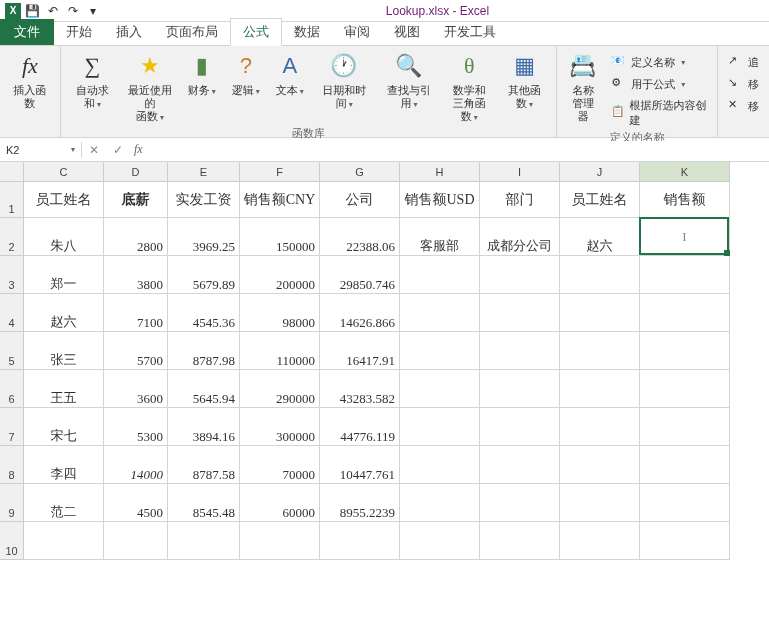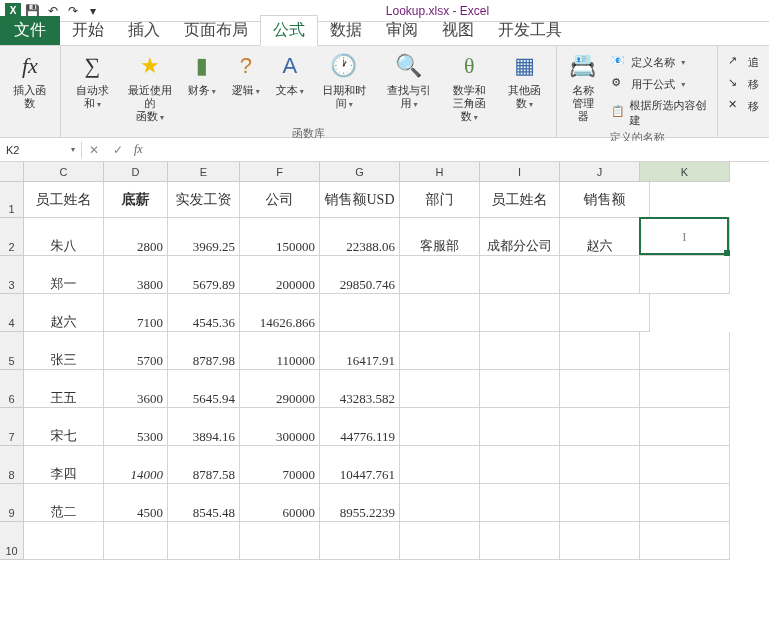--- a/index.html
+++ b/index.html
@@ -3,21 +3,21 @@
 <meta charset="utf-8">
 <style>
 *{margin:0;padding:0;box-sizing:border-box;font-family:"Microsoft YaHei","SimSun",Arial,sans-serif}
 body{background:#fff;font-size:12px;color:#333;overflow:hidden;width:769px;height:624px}
 .titlebar{height:22px;background:#fff;display:flex;align-items:center;border-bottom:1px solid #d4d4d4}
 .titlebar .qat{display:flex;align-items:center;gap:2px;padding:0 4px}
 .titlebar .qat-item{width:18px;height:18px;display:flex;align-items:center;justify-content:center;cursor:pointer}
 .titlebar .title-text{flex:1;text-align:center;font-size:12px;color:#701a75}
 .excel-icon{width:16px;height:16px;background:#217346;color:#fff;font-size:10px;display:flex;align-items:center;justify-content:center;font-weight:bold}
 .ribbon-tabs{height:24px;background:#fff;display:flex;align-items:flex-end;border-bottom:1px solid #d4d4d4}
-.rtab{padding:4px 12px;font-size:16px;cursor:pointer;color:#444}
+.rtab{padding:4px 12px;font-size:13px;cursor:pointer;color:#444}
 .rtab.file{background:#217346;color:#fff;padding:4px 14px}
 .rtab.active{color:#217346;border:1px solid #d4d4d4;border-bottom:1px solid #fff;background:#fff;position:relative;top:1px}
 .ribbon{height:92px;background:#f1f1f1;border-bottom:1px solid #d4d4d4;display:flex}
 .rgroup{border-right:1px solid #d4d4d4;padding:2px 6px;display:flex;flex-direction:column;justify-content:space-between}
 .rgroup-content{display:flex;gap:4px;align-items:flex-start}
 .rgroup-label{font-size:11px;color:#666;text-align:center;padding-bottom:2px}
 .rbtn{display:flex;flex-direction:column;align-items:center;padding:2px 4px;cursor:pointer;gap:2px;min-width:40px}
 .rbtn .ricon{width:32px;height:32px;display:flex;align-items:center;justify-content:center;font-size:22px}
 .rbtn .rlabel{font-size:11px;text-align:center;line-height:1.2}
 .rbtn-sm{display:flex;align-items:center;padding:2px 4px;cursor:pointer;gap:4px;font-size:11px}
@@ -209,20 +209,21 @@
         <div class="rh" style="height: 38px;">7</div>
         <div class="rh" style="height: 38px;">8</div>
         <div class="rh" style="height: 38px;">9</div>
         <div class="rh" style="height: 38px;">10</div>
       </div>
     <div class="grid" id="grid">
         <div class="grid-row">
           <div class="cell hdr" style="width: 80px; height: 36px;">员工姓名</div>
           <div class="cell hdr" style="width: 64px; height: 36px; font-weight: bold;">底薪</div>
           <div class="cell hdr" style="width: 72px; height: 36px;">实发工资</div>
+          <div class="cell hdr" style="width: 80px; height: 36px;">销售额CNY</div>
           <div class="cell hdr" style="width: 80px; height: 36px;">公司</div>
           <div class="cell hdr" style="width: 80px; height: 36px;">销售额USD</div>
           <div class="cell hdr" style="width: 80px; height: 36px;">部门</div>
           <div class="cell hdr" style="width: 80px; height: 36px;">员工姓名</div>
           <div class="cell hdr" style="width: 90px; height: 36px;">销售额</div>
         </div>
         <div class="grid-row">
           <div class="cell ctr" style="width: 80px; height: 38px;">朱八</div>
           <div class="cell num" style="width: 64px; height: 38px;">2800</div>
           <div class="cell num" style="width: 72px; height: 38px;">3969.25</div>
@@ -243,20 +244,21 @@
           <div class="cell num" style="width: 80px; height: 38px;">29850.746</div>
           <div class="cell" style="width: 80px; height: 38px;"></div>
           <div class="cell" style="width: 80px; height: 38px;"></div>
           <div class="cell" style="width: 80px; height: 38px;"></div>
           <div class="cell" style="width: 90px; height: 38px;"></div>
         </div>
         <div class="grid-row">
           <div class="cell ctr" style="width: 80px; height: 38px;">赵六</div>
           <div class="cell num" style="width: 64px; height: 38px;">7100</div>
           <div class="cell num" style="width: 72px; height: 38px;">4545.36</div>
+          <div class="cell num" style="width: 80px; height: 38px;">98000</div>
           <div class="cell num" style="width: 80px; height: 38px;">14626.866</div>
           <div class="cell" style="width: 80px; height: 38px;"></div>
           <div class="cell" style="width: 80px; height: 38px;"></div>
           <div class="cell" style="width: 80px; height: 38px;"></div>
           <div class="cell" style="width: 90px; height: 38px;"></div>
         </div>
         <div class="grid-row">
           <div class="cell ctr" style="width: 80px; height: 38px;">张三</div>
           <div class="cell num" style="width: 64px; height: 38px;">5700</div>
           <div class="cell num" style="width: 72px; height: 38px;">8787.98</div>

